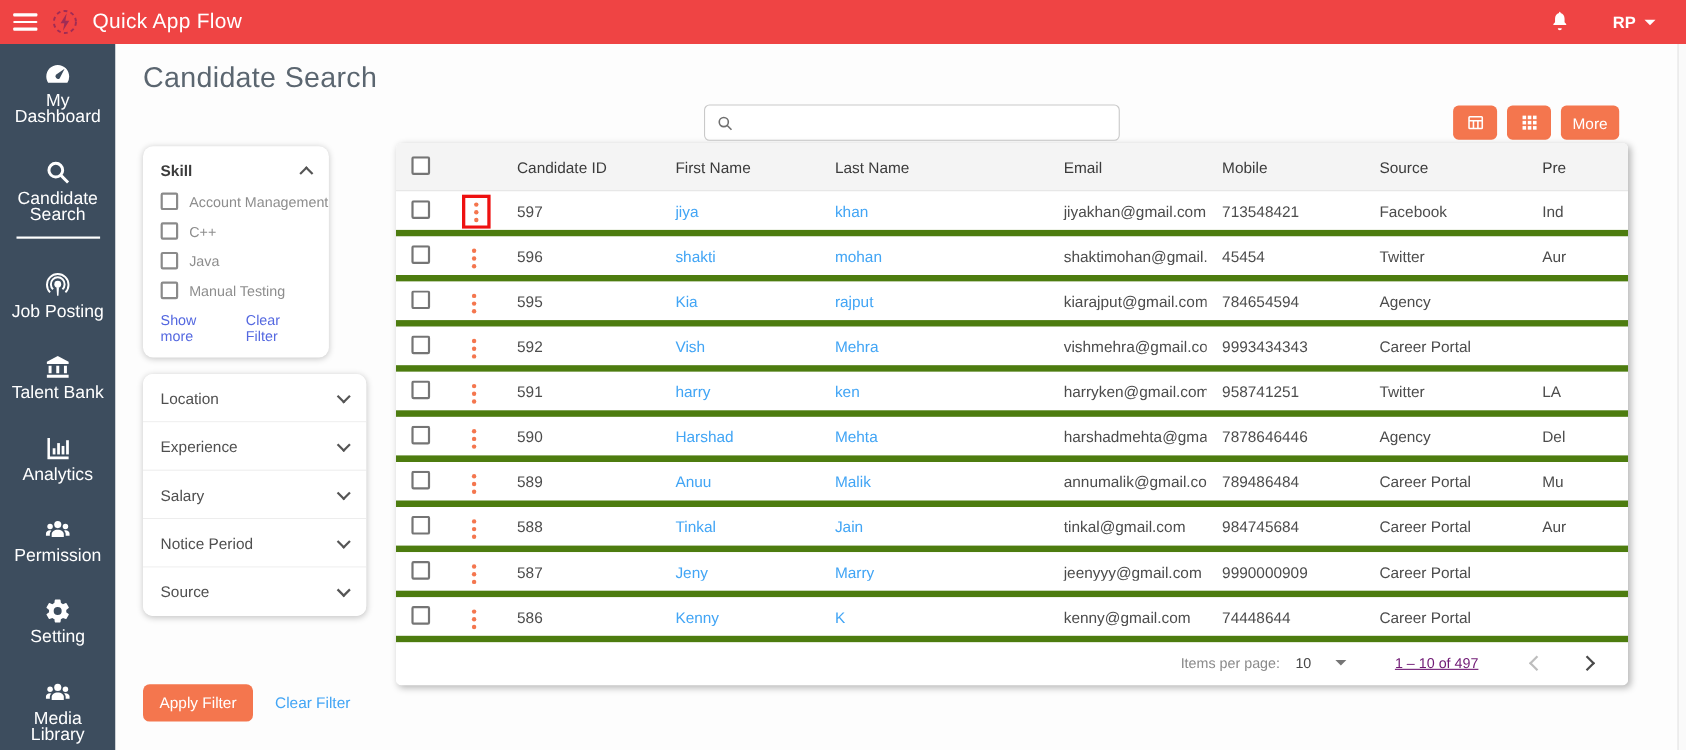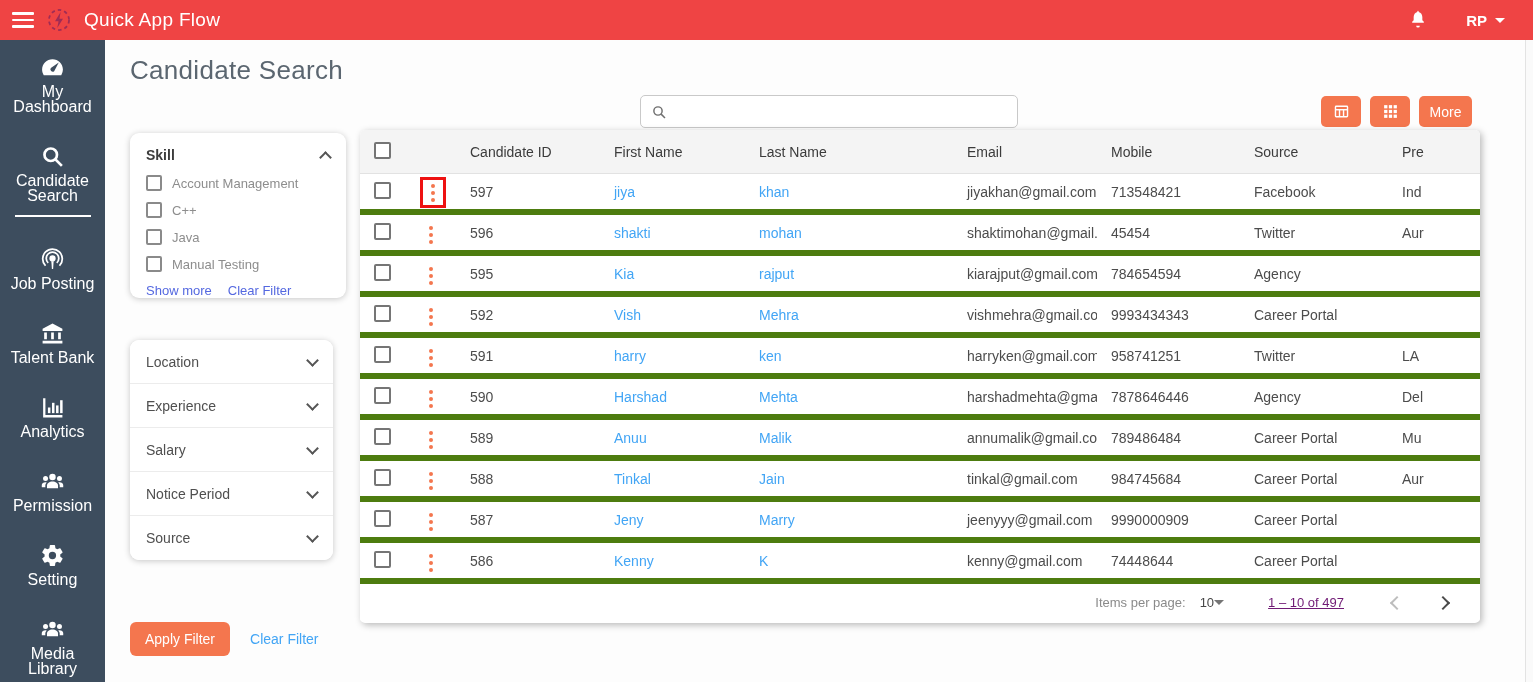--- a/index.html
+++ b/index.html
@@ -38,21 +38,21 @@
 
   .toolbar { position:absolute; right:61px; top:56px; display:flex; gap:9px; }
   .tb-btn { background:#f4764e; border:none; border-radius:5px; height:31px; color:#fff; cursor:pointer;
             display:flex; align-items:center; justify-content:center; font-family:inherit; }
   .tb-btn.icon-btn { width:40px; }
   .tb-btn.more-btn { width:53px; font-size:14px; }
   .tb-btn svg { width:17px; height:17px; }
 
   
   .card { background:#fff; border-radius:9px; box-shadow:0 1px 6px rgba(0,0,0,.22); }
-  .skill-card { position:absolute; left:25px; top:93px; width:216px; padding:14px 16px 0; }
+  .skill-card { position:absolute; left:25px; top:93px; width:169px; padding:14px 16px 12px; }
   .skill-head { display:flex; justify-content:space-between; align-items:center; cursor:pointer; }
   .skill-title { font-size:14px; color:#3c3c3c; font-weight:600; }
   .chev { width:9px; height:9px; border-right:2px solid #555; border-bottom:2px solid #555; display:inline-block; }
   .chev.up { transform:rotate(-135deg); margin-top:4px; }
   .chev.down { transform:rotate(45deg); margin-bottom:3px; }
   .skill-opts { margin-top:12px; }
   .opt-row { display:flex; align-items:center; gap:10px; margin-bottom:11px; cursor:pointer; }
   .cb { width:16px; height:16px; border:2px solid #8a8a8a; border-radius:2px; background:#fff; flex:none; display:inline-block; }
   .opt-label { font-size:13px; color:#8d8d8d; white-space:nowrap; }
   .skill-links { display:flex; gap:16px; margin-top:4px; }
@@ -81,21 +81,21 @@
   .cell.c-check { padding-left:14px; }
   .cell.c-link { color:#42a5f5; cursor:pointer; }
   .cb.table-cb { width:17px; height:17px; border-color:#757575; cursor:pointer; }
   .kebab { display:inline-flex; flex-direction:column; align-items:center; padding:3px 9px; cursor:pointer; }
   .kebab i { width:4px; height:4px; border-radius:50%; background:#f4764e; margin:1.6px 0; }
   .kebab.hl-box { border:3px solid #ee1111; padding:2px 8px; }
 
   .tfooter { height:37px; display:flex; align-items:center; justify-content:flex-end; padding-right:32px;
              font-size:13px; color:#8a8a8a; gap:0; background:#fff;text-align:right; }
   .ipp-label { margin-right:14px; }
-  .ipp-select { display:flex; align-items:center; cursor:pointer; margin-right:44px; }
+  .ipp-select { display:flex; align-items:center; gap:22px; cursor:pointer; margin-right:44px; }
   .ipp-value { color:#474747; }
   .select-caret { width:0; height:0; border-left:5px solid transparent; border-right:5px solid transparent; border-top:5px solid #757575; }
   .range-label { margin-right:48px; color:#701a75;text-decoration:underline; }
   .pg-chev { width:10px; height:10px; border-right:2.4px solid #bdbdbd; border-bottom:2.4px solid #bdbdbd; display:inline-block; }
   .pg-prev { transform:rotate(135deg); margin-right:36px; cursor:default; }
   .pg-next { transform:rotate(-45deg); border-color:#4a4a4a; cursor:pointer; }
 
   .page-scrollbar { position:absolute; right:0; top:40px; width:8px; height:642px; background:#fafafa; border-left:1px solid #e3e3e3; }
 </style>
 </head>

